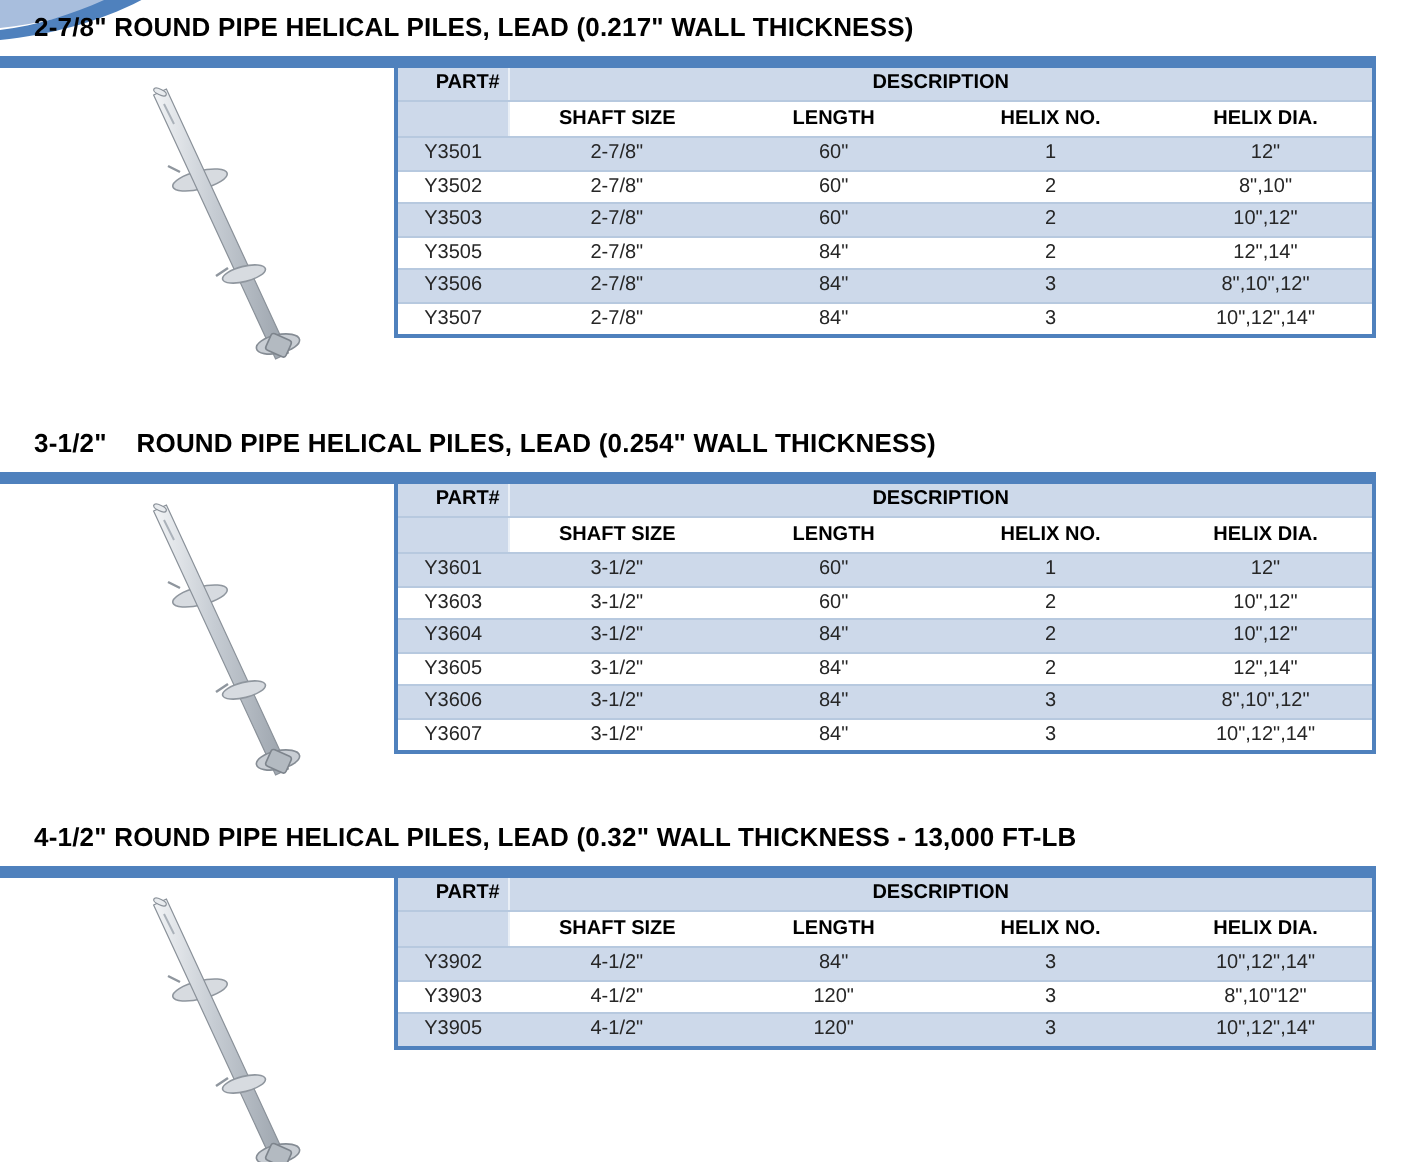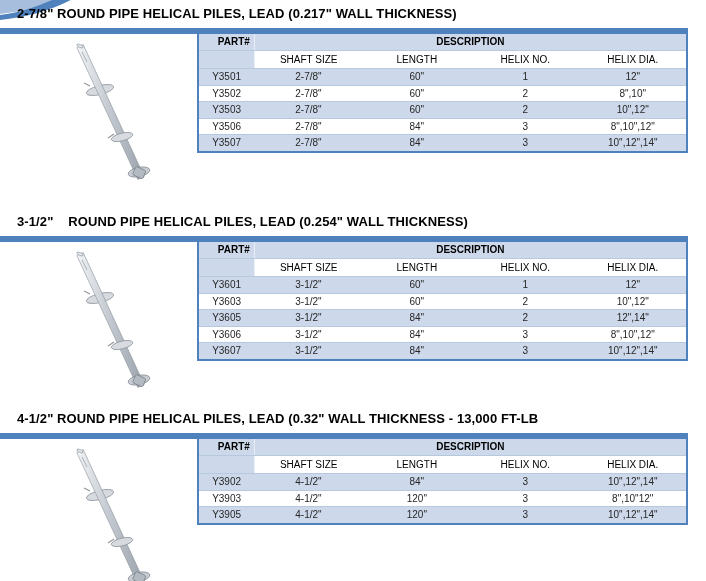--- a/index.html
+++ b/index.html
@@ -45,21 +45,21 @@
     border-bottom:1px solid #b7c9df;
     overflow:hidden;white-space:nowrap;
   }
   .spec-table tr.hdr1 th{
     background:#cdd9ea;font-weight:bold;color:#000;height:16px;line-height:16px;
   }
   .spec-table tr.hdr1 th.part-h{
     text-align:center;padding-left:15px;border-right:1px solid #e9eff6;
   }
   .spec-table tr.hdr2 th{
-    background:#ffffff;font-weight:normal;color:#000;height:17px;line-height:17px;
+    background:#ffffff;font-weight:bold;color:#000;height:17px;line-height:17px;
   }
   .spec-table tr.hdr2 th.part-blank{background:#cdd9ea;border-right:1px solid #e9eff6;}
   .spec-table tbody tr:nth-child(odd) td{background:#cdd9ea;}
   .spec-table tbody tr:nth-child(even) td{background:#ffffff;}
   .spec-table tbody tr:last-child td{border-bottom:none;}
 </style>
 </head>
 <body>
 
 <div class="page">
@@ -135,20 +135,27 @@
               <td>8",10"</td>
             </tr>
             <tr>
               <td>Y3503</td>
               <td>2-7/8"</td>
               <td>60"</td>
               <td>2</td>
               <td>10",12"</td>
             </tr>
             <tr>
+              <td>Y3505</td>
+              <td>2-7/8"</td>
+              <td>84"</td>
+              <td>2</td>
+              <td>12",14"</td>
+            </tr>
+            <tr>
               <td>Y3506</td>
               <td>2-7/8"</td>
               <td>84"</td>
               <td>3</td>
               <td>8",10",12"</td>
             </tr>
             <tr>
               <td>Y3507</td>
               <td>2-7/8"</td>
               <td>84"</td>
@@ -217,20 +224,27 @@
               <td>12"</td>
             </tr>
             <tr>
               <td>Y3603</td>
               <td>3-1/2"</td>
               <td>60"</td>
               <td>2</td>
               <td>10",12"</td>
             </tr>
             <tr>
+              <td>Y3604</td>
+              <td>3-1/2"</td>
+              <td>84"</td>
+              <td>2</td>
+              <td>10",12"</td>
+            </tr>
+            <tr>
               <td>Y3605</td>
               <td>3-1/2"</td>
               <td>84"</td>
               <td>2</td>
               <td>12",14"</td>
             </tr>
             <tr>
               <td>Y3606</td>
               <td>3-1/2"</td>
               <td>84"</td>

